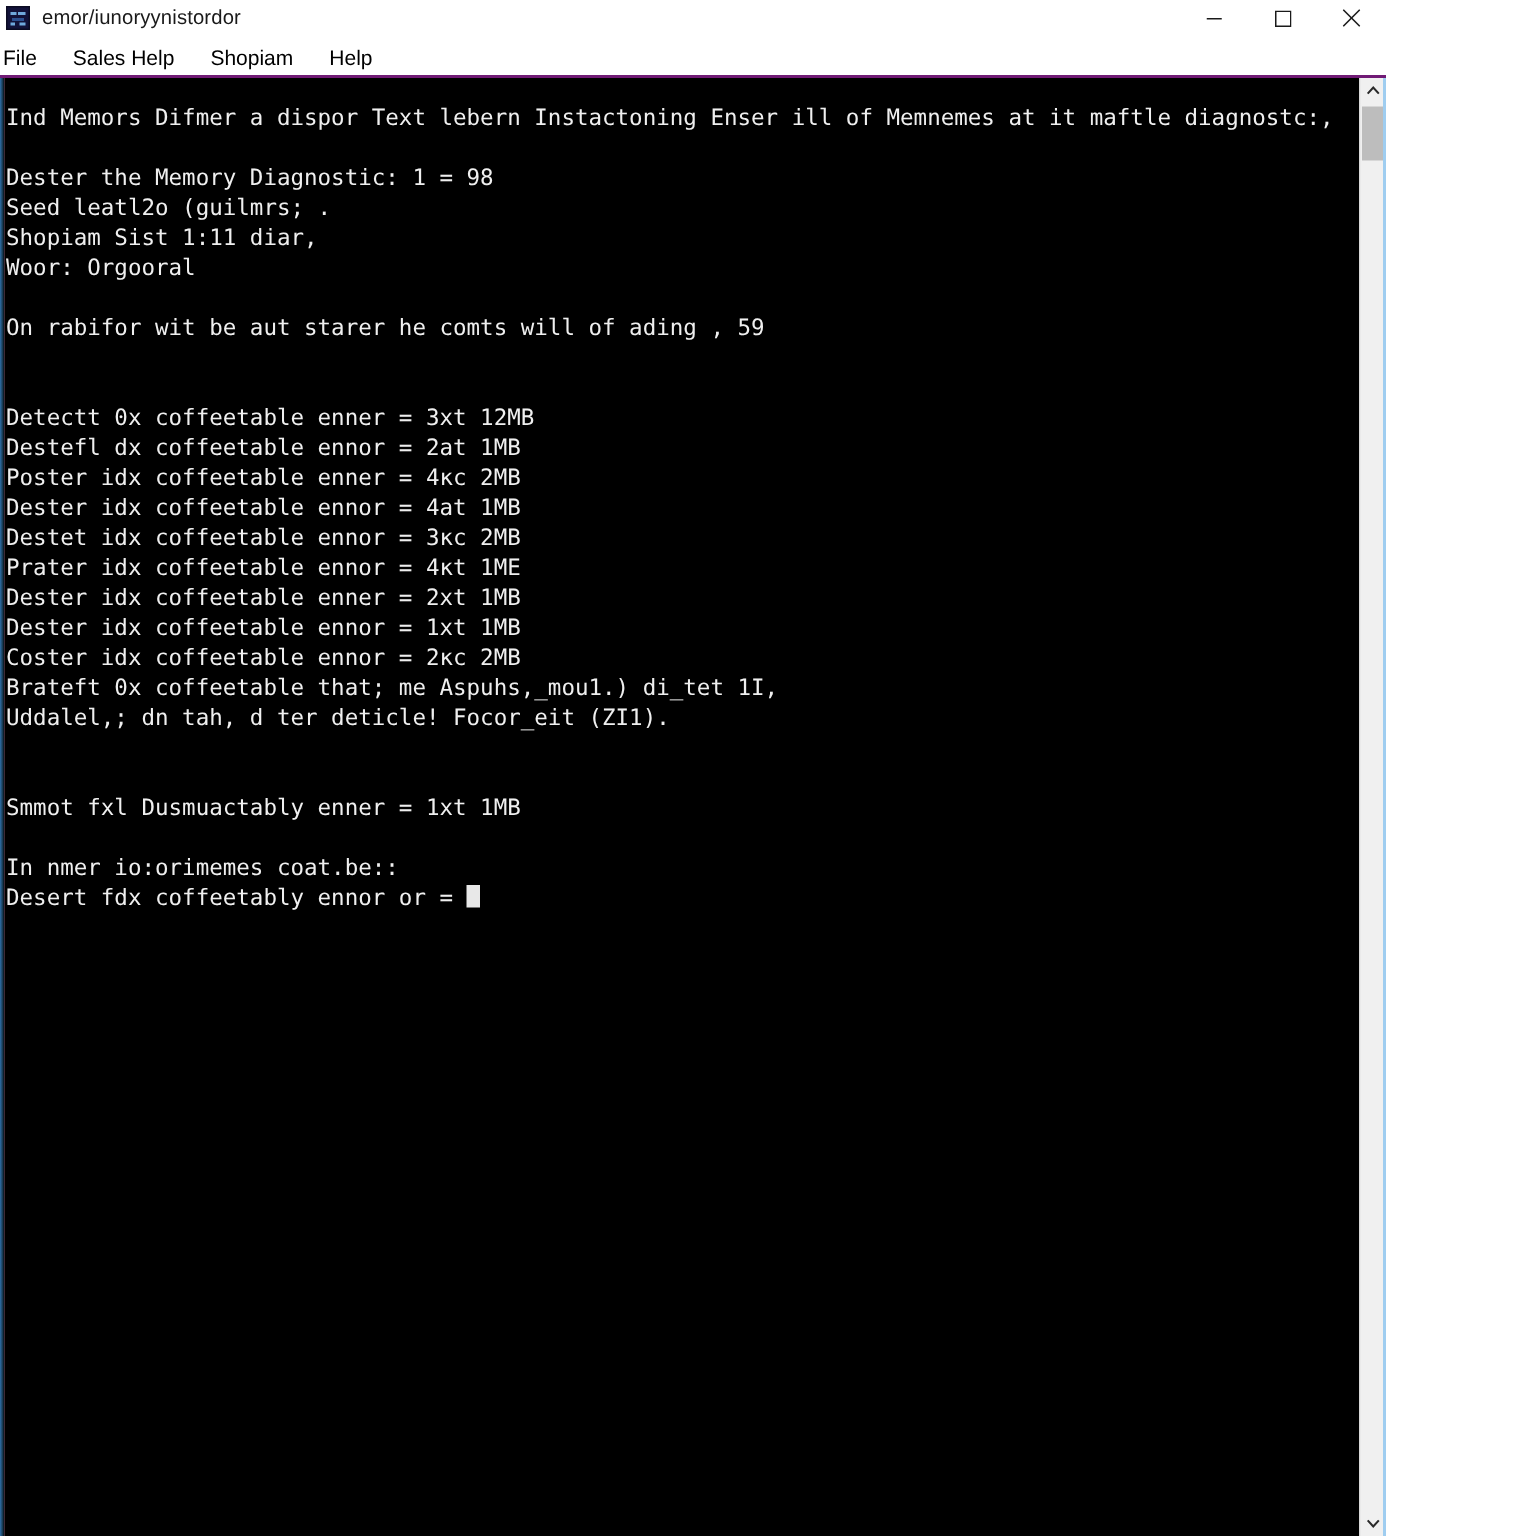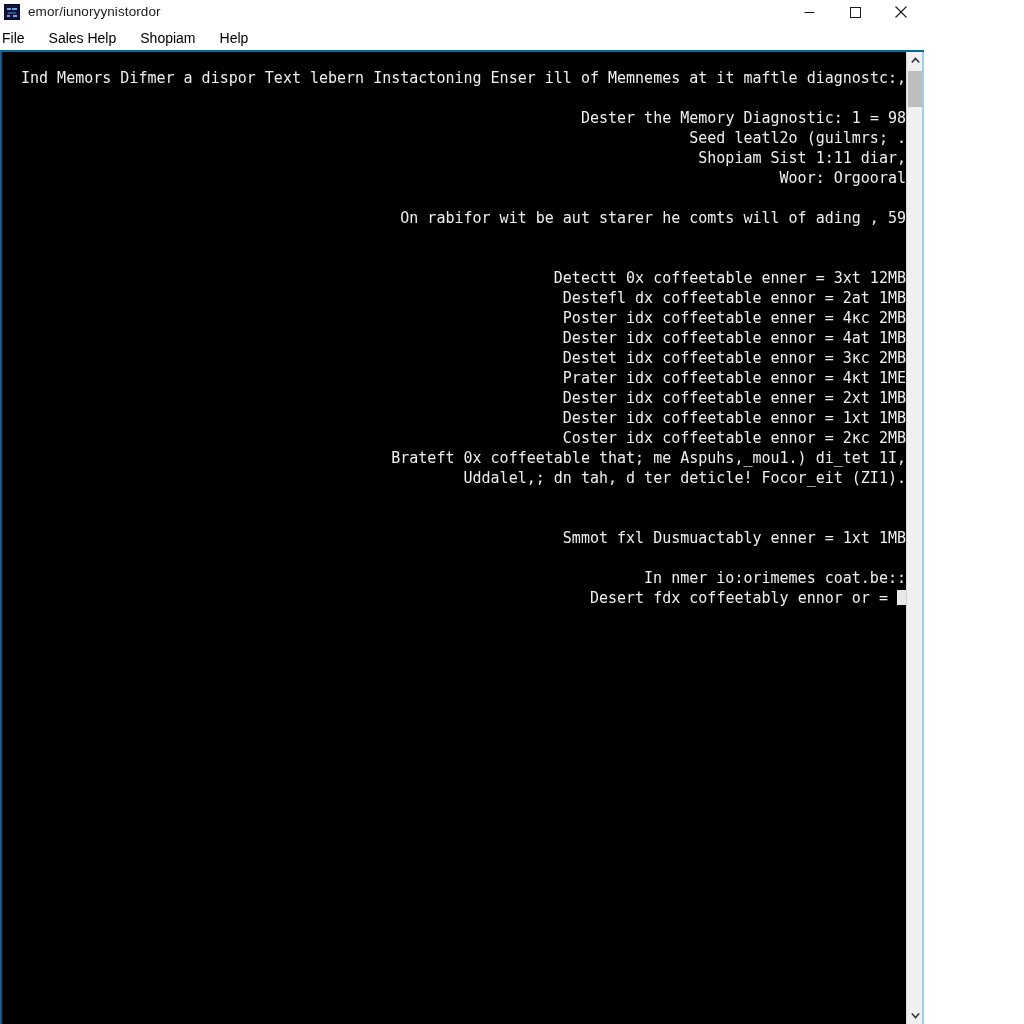--- a/index.html
+++ b/index.html
@@ -92,22 +92,21 @@
     line-height: 18px;
   }
   .menuitem:last-child { margin-right: 0; }
 
   
   .term-wrap {
     flex: 1 1 auto;
     position: relative;
     background: #f9a8d4;
     display: flex;
-    border-top: 2px solid #0369a1;
-    text-align: right;
+    border-top: 2px solid #701a75;
   }
   .term-leftedge {
     width: 3px;
     flex: 0 0 auto;
     background: linear-gradient(to right, #2f6fa8 0%, #17384f 60%, #000000 100%);
   }
   .term {
     flex: 1 1 auto;
     background: #000000;
     color: #f0f0f0;

